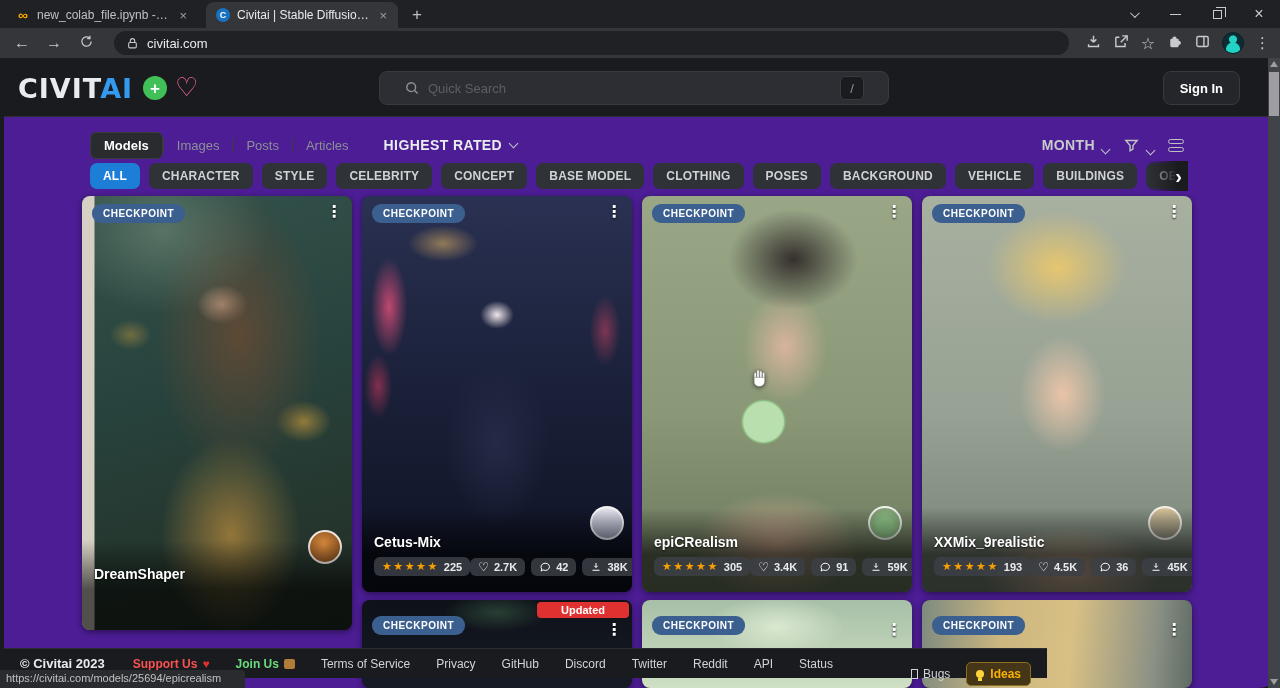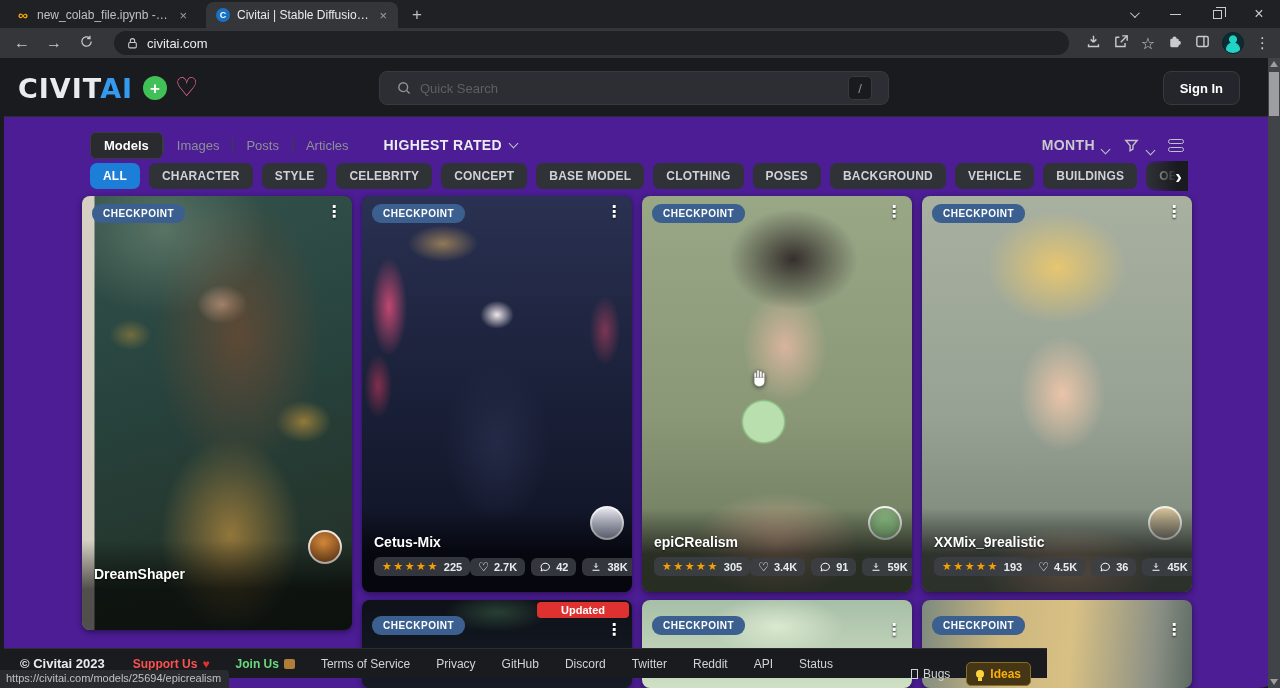--- a/index.html
+++ b/index.html
@@ -45,21 +45,21 @@
   .site-header { position:absolute; top:0; left:0; width:1280px; height:59px; background:#1a1b1e;
     border-bottom:1px solid #2c2e33; }
   .logo { position:absolute; left:14px; top:15px; font-size:27px; font-weight:900; letter-spacing:1px;
     font-family:"DejaVu Sans","Liberation Sans",sans-serif; }
   .logo .lg-civit { color:#e9ecef; } .logo .lg-ai { color:#339af0; }
   .create-btn { position:absolute; left:139px; top:18px; width:24px; height:24px; border-radius:50%;
     background:#40c057; color:#fff; font-size:17px; font-weight:bold; display:flex; align-items:center;
     justify-content:center; line-height:1; }
   .fav-heart { position:absolute; left:171px; top:14px; color:#f06595; font-size:26px; }
   .search-box { position:absolute; left:375px; top:13px; width:510px; height:34px; background:#2c2e33;
-    border:1px solid #373a40; border-radius:8px; display:flex; align-items:center; padding:0 16px; gap:8px; }
+    border:1px solid #373a40; border-radius:8px; display:flex; align-items:center; padding:0 24px; gap:8px; }
   .search-box input { flex:1; background:transparent; border:none; outline:none; color:#c1c2c5;
     font-size:13px; font-family:inherit; }
   .search-box input::placeholder { color:#5c5f66; }
   .kbd-slash { width:24px; height:24px; background:#1a1b1e; border:1px solid #373a40; border-radius:5px;
     color:#909296; font-size:13px; display:flex; align-items:center; justify-content:center; }
   .signin-btn { position:absolute; right:44px; top:13px; height:34px; padding:0 16px; background:#25262b;
     border:1px solid #373a40; border-radius:8px; color:#fff; font-size:13px; font-weight:700;
     display:flex; align-items:center; }
 
   
@@ -158,21 +158,21 @@
   .f-join { color:#69db7c; font-weight:600; display:flex; gap:5px; align-items:center; }
   .f-emoji-box { width:11px; height:10px; background:#b07d3a; border-radius:2px; display:inline-block; }
   .f-right { margin-left:auto; display:flex; align-items:center; gap:16px;margin-top:21px; }
   .f-bugs { display:flex; align-items:center; gap:5px; color:#ced4da; }
   .tofu { width:7px; height:10px; border:1px solid #ced4da; display:inline-block; }
   .ideas-chip { display:flex; align-items:center; gap:6px; background:#453618; border:1px solid #8a6d1f;
     border-radius:5px; padding:4px 9px; color:#fab005; font-weight:700; font-size:12px; }
   .bulb { width:8px; height:8px; border-radius:50%; background:#ffd43b; position:relative; display:inline-block; }
   .bulb::after { content:""; position:absolute; left:2px; bottom:-3px; width:4px; height:3px; background:#ffd43b; }
   .status-tooltip { position:absolute; left:0; bottom:0; height:18px; background:#2a2b2e;
-    border-top-right-radius:4px; color:#bfc0c2; font-size:11px; padding:2px 8px 0 6px; z-index:6; }
+    border-top-right-radius:4px; color:#bfc0c2; font-size:11px; padding:2px 24px 0 6px; z-index:6; }
   .page-scrollbar { position:absolute; right:0; top:58px; width:12px; height:630px; background:#404347; z-index:7; }
   .sb-thumb { position:absolute; left:1px; top:14px; width:10px; height:44px; background:#9e9ea2; }
   .sb-arrow-up { position:absolute; left:2px; top:3px; width:0; height:0; border-left:4px solid transparent;
     border-right:4px solid transparent; border-bottom:6px solid #9e9ea2; }
   .sb-arrow-down { position:absolute; left:2px; bottom:3px; width:0; height:0; border-left:4px solid transparent;
     border-right:4px solid transparent; border-top:6px solid #9e9ea2; }
   .cursor-hand { position:absolute; left:750px; top:366px; z-index:9; filter:drop-shadow(0 1px 2px rgba(0,0,0,.6)); }
 </style>
 </head>
 <body>

